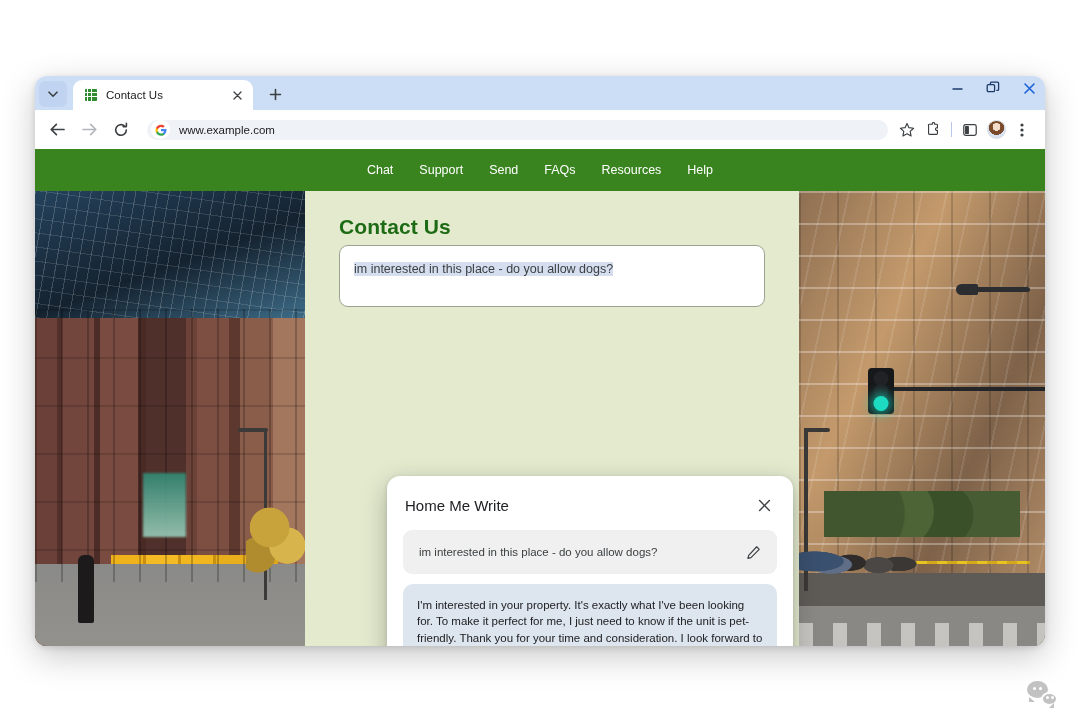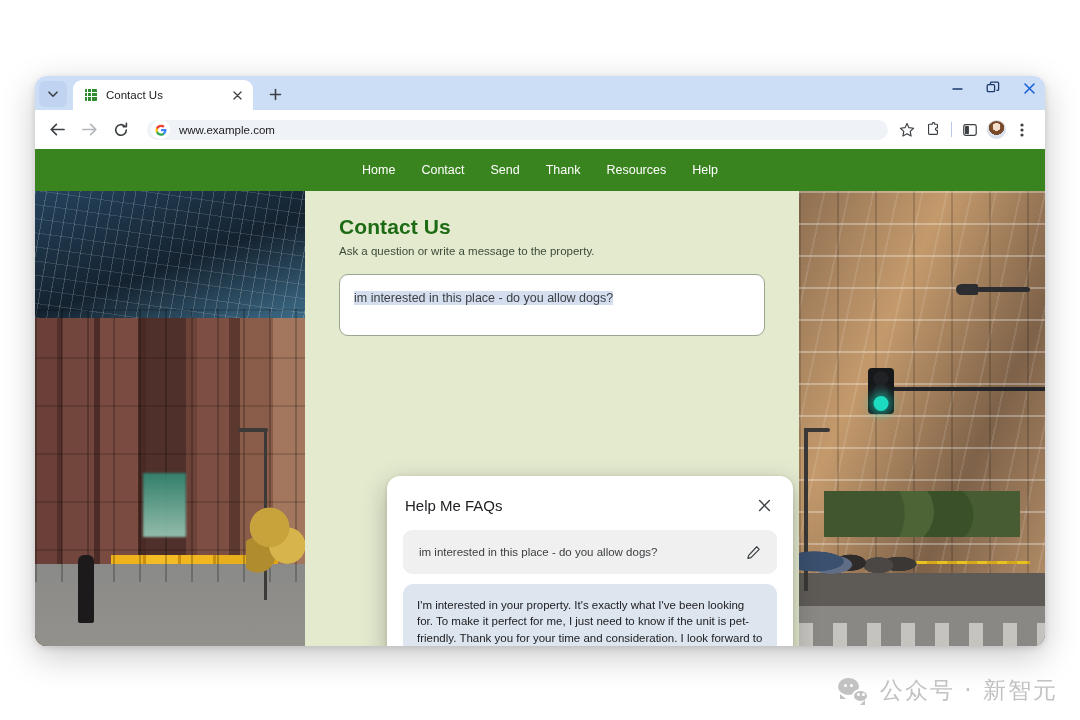--- a/index.html
+++ b/index.html
@@ -579,24 +579,24 @@
         <circle cx="2" cy="3" r="1.6" fill="#3c4043"></circle>
         <circle cx="2" cy="8" r="1.6" fill="#3c4043"></circle>
         <circle cx="2" cy="13" r="1.6" fill="#3c4043"></circle>
       </svg>
     </span>
   </div>
 
   <div class="page">
 
     <nav class="site-nav">
-      <a>Home</a>
-      <a>Contact</a>
+      <a>Chat</a>
+      <a>Support</a>
       <a>Send</a>
-      <a>Thank</a>
+      <a>FAQs</a>
       <a>Resources</a>
       <a>Help</a>
     </nav>
 
     <div class="photo photo-left">
       <div class="city-left"></div>
       <div class="glow-door"></div>
       <div class="lamp-left"></div>
       <div class="tree-left"></div>
       <div class="person-left"></div>
@@ -613,29 +613,28 @@
       </div>
       <div class="pole-left-r"></div>
       <div class="planters-r"></div>
       <div class="tape-line"></div>
       <div class="people-r"></div>
       <div class="crosswalk"></div>
     </div>
 
     <div class="content">
       <h1 class="page-title">Contact Us</h1>
-      <p class="page-sub">Ask a question or write a message to the property.</p>
       <div class="msg-box">
         <span class="msg-text">im interested in this place - do you allow dogs?</span>
       </div>
     </div>
 
     <div class="hmw">
       <div class="hmw-head">
-        <span class="hmw-title">Help Me FAQs</span>
+        <span class="hmw-title">Home Me Write</span>
         <span class="hmw-close">
           <svg width="13" height="13" viewBox="0 0 13 13">
             <path d="M1.6 1.6 L11.4 11.4 M11.4 1.6 L1.6 11.4" stroke="#3c4043" stroke-width="1.4" stroke-linecap="round"></path>
           </svg>
         </span>
       </div>
 
       <div class="prompt-chip">
         <span class="prompt-text">im interested in this place - do you allow dogs?</span>
         <span class="edit-icon">
@@ -657,14 +656,13 @@
 
 <div class="watermark">
   <span class="wechat-logo">
     <span class="bub1"></span>
     <span class="bub2"></span>
     <span class="dot d1"></span>
       <span class="dot d2"></span>
     <span class="dot d3"></span>
       <span class="dot d4"></span>
   </span>
-  <span>公众号 · 新智元</span>
 </div>
 
 </body></html>

